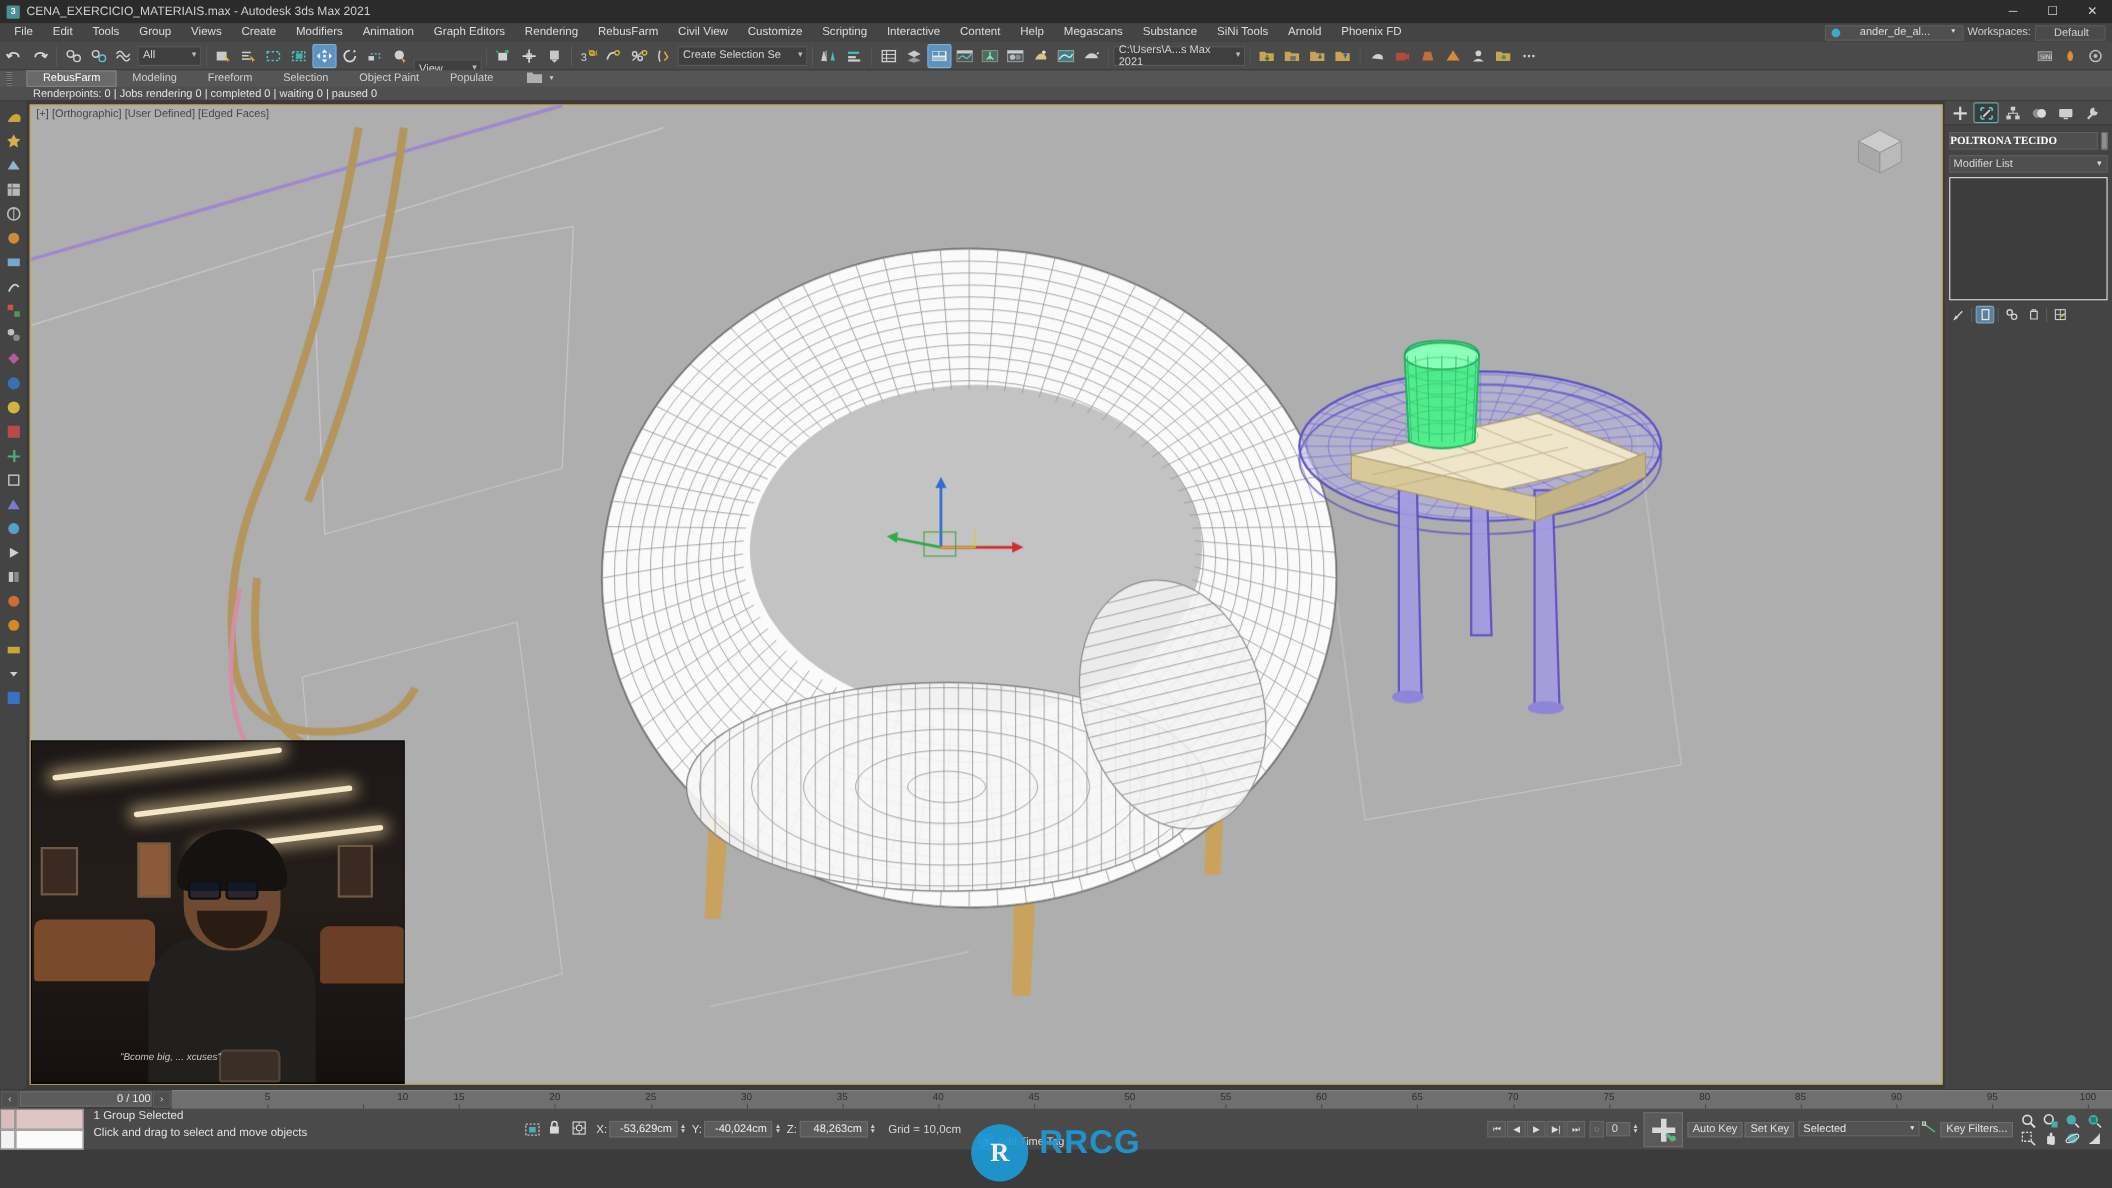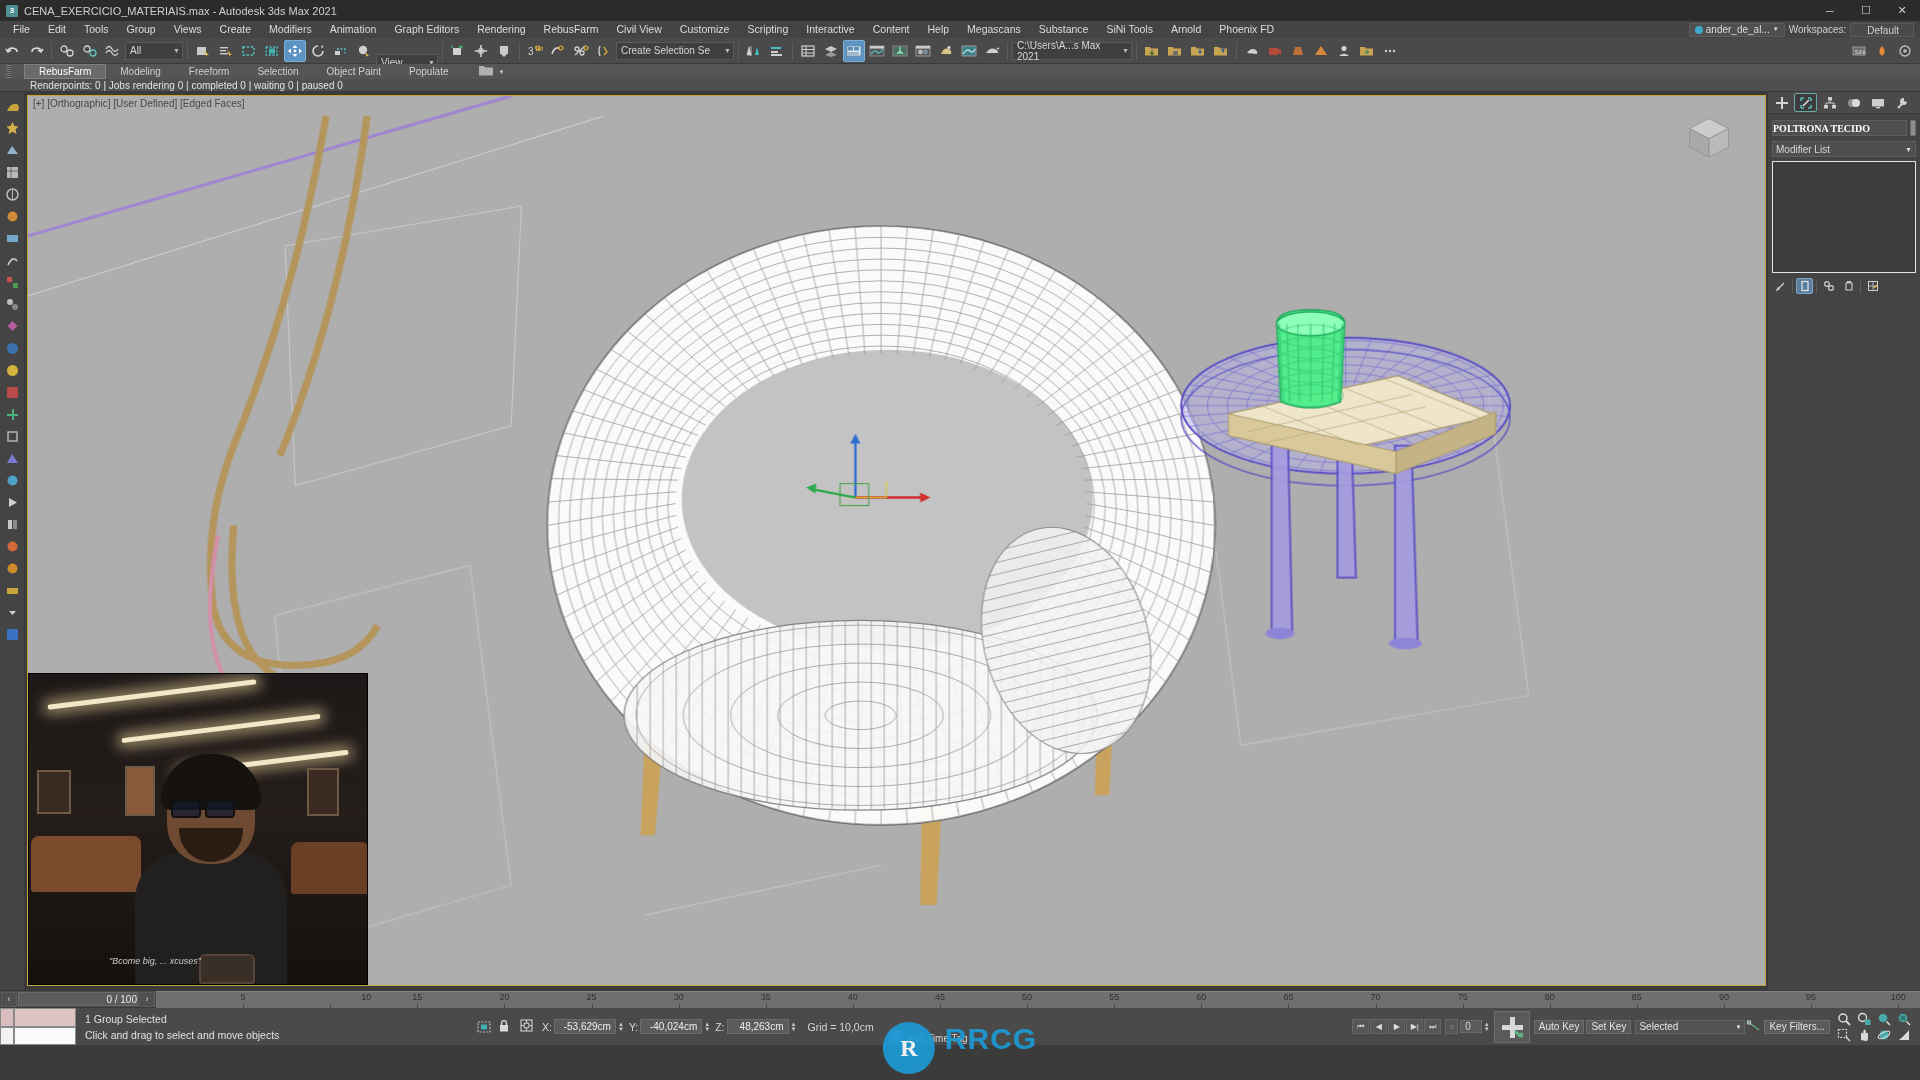--- a/index.html
+++ b/index.html
@@ -15,21 +15,21 @@
   .win-btns { position:absolute; right:0; top:0; height:21px; display:flex; }
   .win-btn { width:36px; height:21px; display:flex; align-items:center; justify-content:center;
     font-size:11px; color:#d0d0d0; }
 
   
   .menubar { height:17px; background:#444444; display:flex; align-items:center;
     font-size:10.5px; color:#dcdcdc; padding-left:4px; }
   .menubar .mi { padding:0 9px; line-height:17px; white-space:nowrap; }
   .menubar-right { margin-left:auto; display:flex; align-items:center; gap:4px;
     padding-right:6px; font-size:10px; }
-  .acct { display:flex; align-items:center; gap:3px; background:#4f4f4f; border:1px solid #5e5e5e;
+  .acct { display:flex; align-items:center; gap:18px; background:#4f4f4f; border:1px solid #5e5e5e;
     padding:0 5px; height:14px; line-height:13px; border-radius:1px; }
   .acct .dot { width:8px;height:8px;border-radius:50%;background:#3fa9c9; }
   .wspace { display:flex; align-items:center; gap:4px; color:#d0d0d0; }
   .wspace .val { background:#4a4a4a; border:1px solid #5a5a5a; padding:0 14px 0 16px; height:14px; line-height:13px; }
 
   
   .toolbar { height:26px; background:#4a4a4a; border-bottom:1px solid #3a3a3a;
     display:flex; align-items:center; gap:1px; padding:0 2px; }
   .tb { width:22px; height:22px; display:flex; align-items:center; justify-content:center;
     border:1px solid transparent; border-radius:2px; }
@@ -142,21 +142,21 @@
 
   
   .statusbar { height:38px; background:#4a4a4a; display:flex; align-items:stretch;
     border-top:1px solid #3a3a3a; font-size:10.5px; }
   .mini-listener { width:14px; display:flex; flex-direction:column; }
   .ml-a { flex:1; background:#d9bcbc; border:1px solid #888; }
   .ml-b { flex:1; background:#f2f2f2; border:1px solid #888; }
   .prompt-col { width:62px; display:flex; flex-direction:column; }
   .prompt-a { flex:1; background:#dfc4c4; border:1px solid #8a8a8a; }
   .prompt-b { flex:1; background:#fbfbfb; border:1px solid #8a8a8a; }
-  .status-txt { width:395px; display:flex; flex-direction:column; justify-content:center;
+  .status-txt { width:395px; display:flex; flex-direction:column; 
     padding-left:9px; gap:4px; color:#e0e0e0; }
   .coord-area { display:flex; align-items:center; gap:5px; padding-left:4px; }
   .coord-field { display:flex; align-items:center; gap:2px; }
   .coord-field .lbl { color:#dcdcdc; }
   .coord-field .val { background:#5b5b5b; border:1px solid #6b6b6b; color:#efefef;
     font-size:10px; padding:1px 4px; min-width:62px; text-align:right; }
   .spin { display:flex; flex-direction:column; font-size:6px; line-height:5px; color:#ccc; }
   .anim-area { margin-left:auto; display:flex; align-items:center; gap:4px; padding-right:6px; }
   .playbtn { width:17px; height:15px; display:flex; align-items:center; justify-content:center;
     background:#565656; border:1px solid #666; font-size:8px; color:#ddd; }

